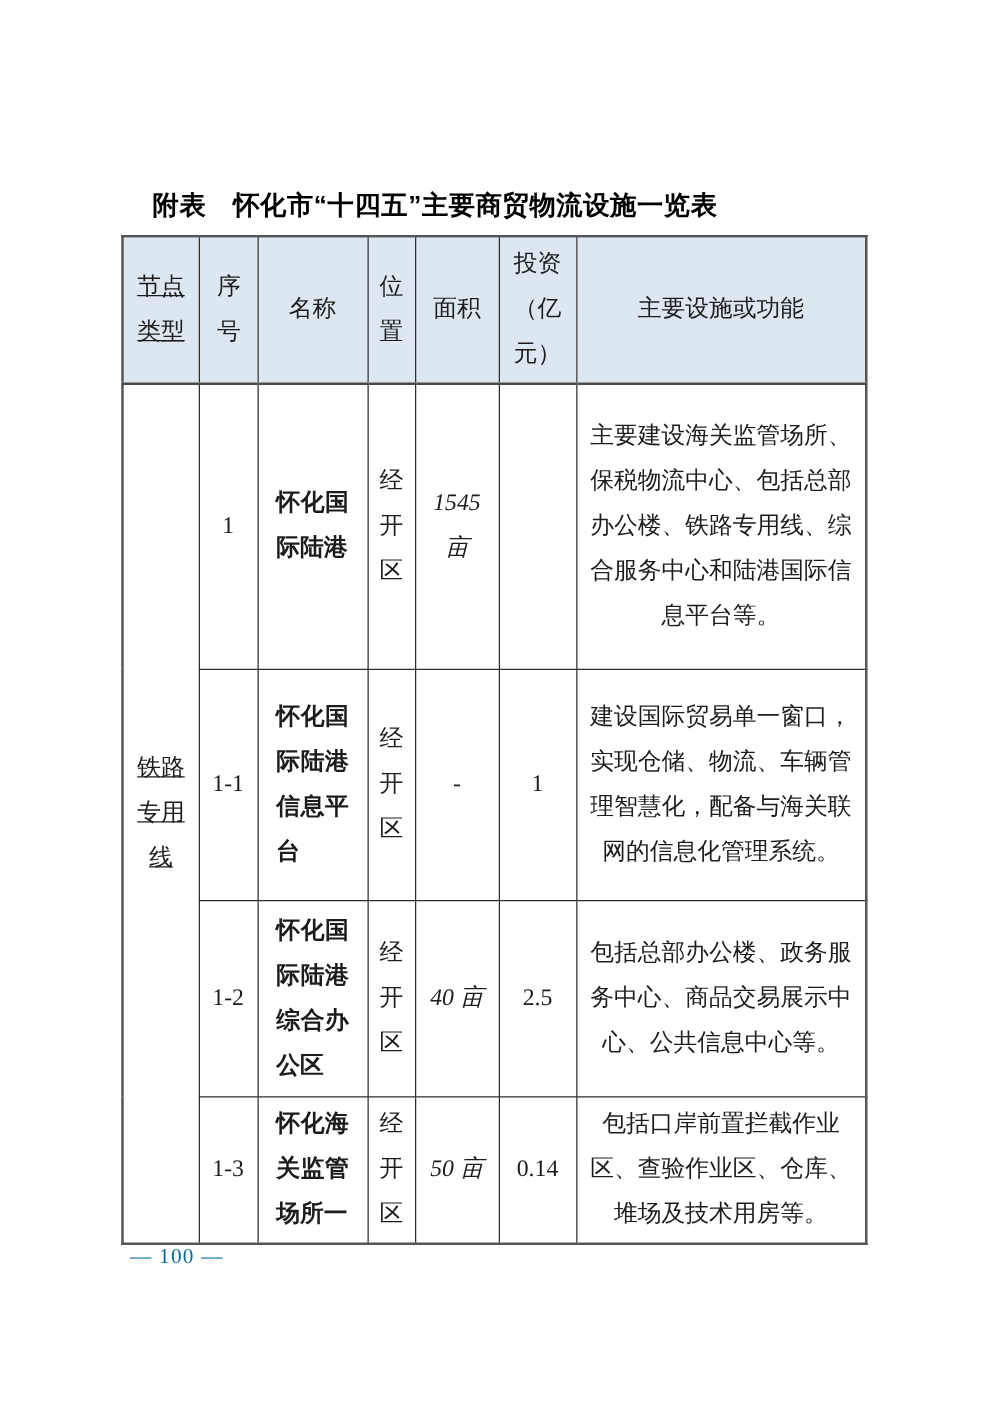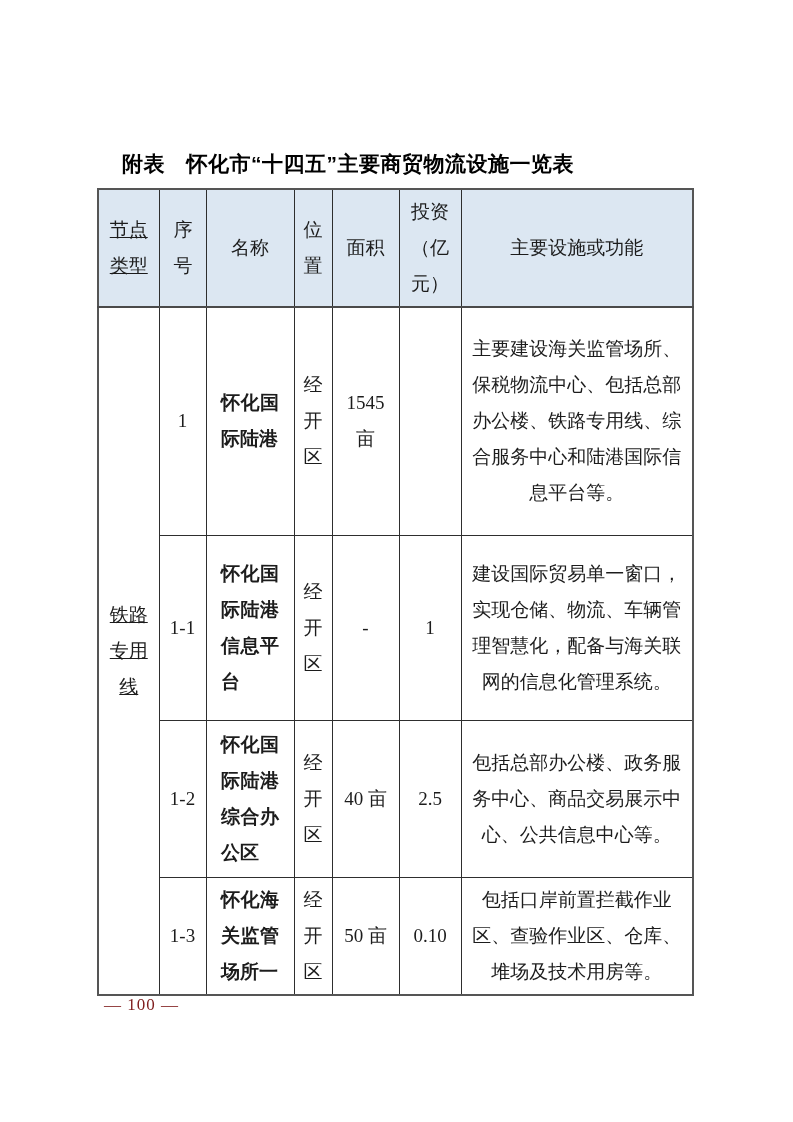--- a/index.html
+++ b/index.html
@@ -42,34 +42,34 @@
   tr.header-row th{
     background:#dce7f2;
     border-bottom:2px solid #4a4a4a;
   }
   .inner-c{display:inline-block;vertical-align:middle;}
   .w-node{width:42px;text-decoration:underline;}
   .w-seq{width:20px;text-align:right;}
   .w-inv{width:48px;}
   .w-loc{width:20px;}
   .w-name{width:58px;text-align:justify;text-justify:inter-character;font-weight:bold;}
-  .w-area{width:46px;}
+  .w-area{width:46px;font-style:italic;}
   td.func-cell{
     text-align:justify;
     text-justify:inter-character;
     padding:6px 10px;
     line-height:38px;
   }
   td.name-cell{padding:4px 8px;}
   .page-footer{
     position:absolute;
     left:104px;top:995px;
     font-size:17px;
     letter-spacing:1px;
-    color:#7f1d1d;
+    color:#0369a1;
     white-space:nowrap;
     text-align:right;
   }
 </style>
 </head>
 <body>
 
 <div class="page">
 
   <div class="doc-title">附表　怀化市“十四五”主要商贸物流设施一览表</div>
@@ -121,21 +121,21 @@
         <td><span class="inner-c w-area">40 亩</span></td>
         <td>2.5</td>
         <td class="func-cell">包括总部办公楼、政务服务中心、商品交易展示中心、公共信息中心等。</td>
       </tr>
 
       <tr style="height:104px">
         <td>1-3</td>
         <td class="name-cell"><span class="inner-c w-name">怀化海关监管场所一</span></td>
         <td><span class="inner-c w-loc">经开区</span></td>
         <td><span class="inner-c w-area">50 亩</span></td>
-        <td>0.10</td>
+        <td>0.14</td>
         <td class="func-cell">包括口岸前置拦截作业区、查验作业区、仓库、堆场及技术用房等。</td>
       </tr>
     </tbody>
   </table>
 
   <div class="page-footer">— 100 —</div>
 
 </div>
 
 </body></html>

